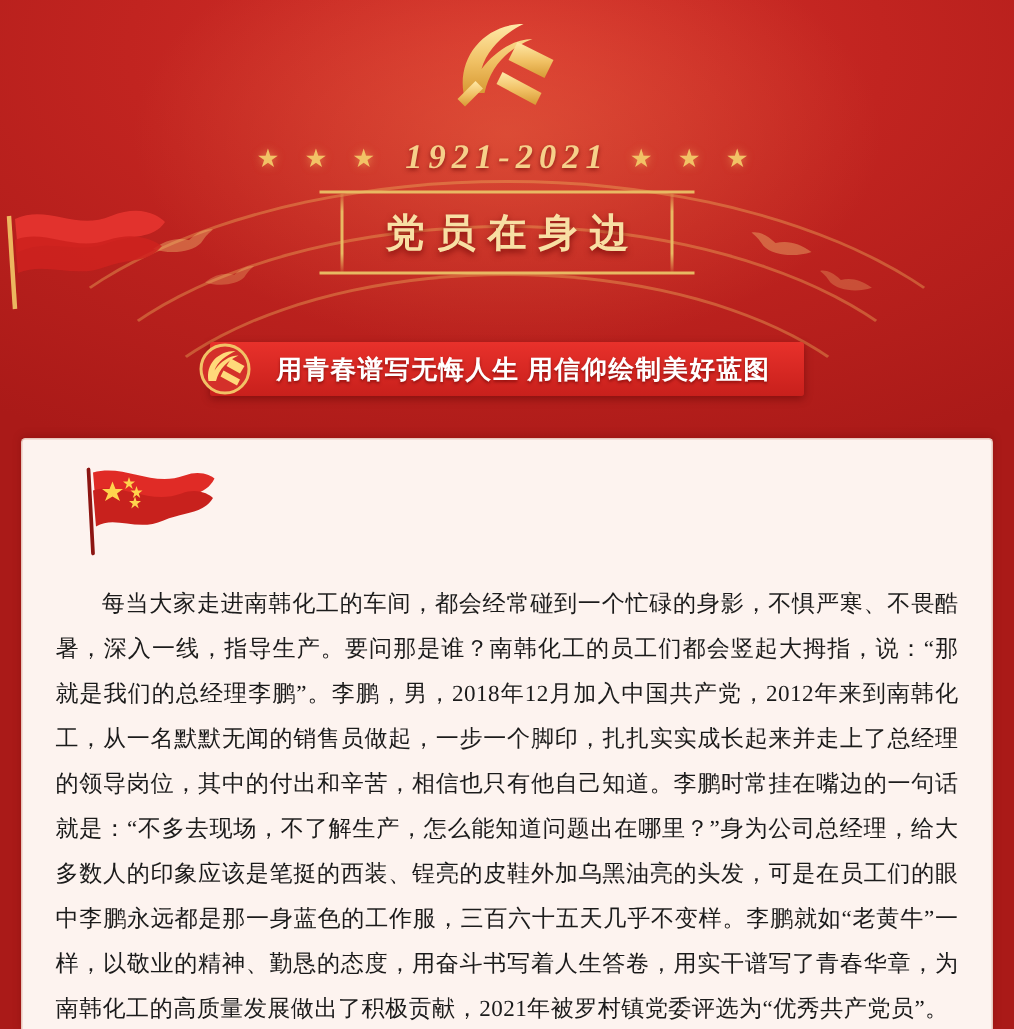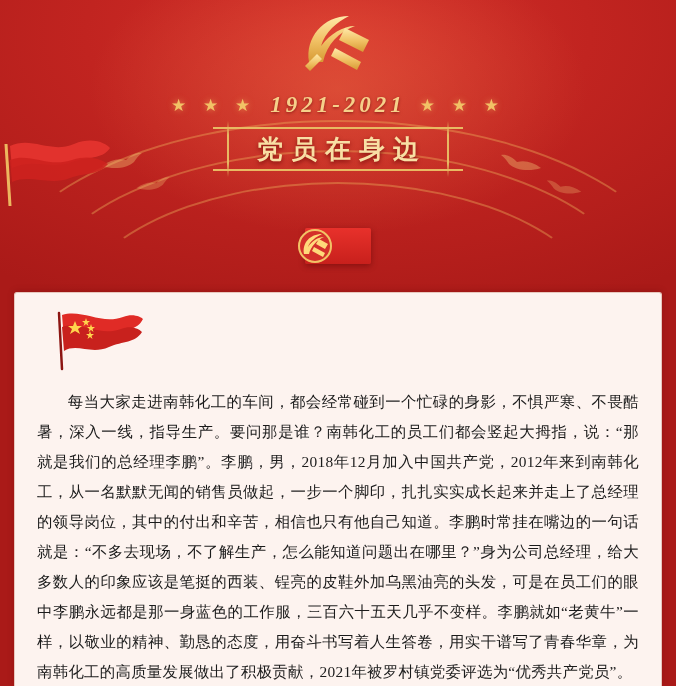--- a/index.html
+++ b/index.html
@@ -90,21 +90,21 @@
     font-style: italic;
   }
 
   
   .title-plaque {
     position: absolute;
     left: 50%;
     top: 127px;
     transform: translateX(-50%);
     width: 250px;
-    height: 44px;
+    height: 56px;
     border-top: 2px solid #e8b963;
     border-bottom: 2px solid #e8b963;
     display: flex;
     align-items: center;
     justify-content: center;
   }
   .title-plaque::before, .title-plaque::after {
     content: "";
     position: absolute;
     width: 2px; height: 56px;
@@ -271,20 +271,21 @@
   <div class="subbanner-wrap">
     <div class="subbanner">
       <svg class="badge" viewBox="0 0 40 40">
         <circle cx="20" cy="20" r="16" fill="#d4302a" stroke="#f2c266" stroke-width="2"></circle>
         <g fill="#ffd97a">
           <path d="M9 28 C7 17 15 8 27 8 C21 11 15 15 13 21 C17 15 23 11 29 11 C22 14 16 20 14 28 Z"></path>
           <path d="M24 13 L33 18 L30 23 L21 18 Z"></path>
           <path d="M19 21 L30 27 L28 31 L17 25 Z"></path>
         </g>
       </svg>
+      <span class="subbanner-text">用青春谱写无悔人生   用信仰绘制美好蓝图</span>
     </div>
   </div>
 
   <div class="card">
 
     <svg class="card-flag" viewBox="0 0 92 62">
       <path d="M6 4 L9 60" stroke="#8c1512" stroke-width="2.5" fill="none" stroke-linecap="round"></path>
       <path d="M9 6 C30 0 48 16 70 8 C80 4 88 8 90 10 C84 22 72 20 58 26 C40 34 24 22 11 30 Z" fill="#e02b26"></path>
       <path d="M9 18 C28 12 46 28 68 20 C78 16 86 20 89 23 C82 34 70 32 56 38 C38 46 24 34 11 42 Z" fill="#c8211d"></path>
       <g fill="#ffd44d">

